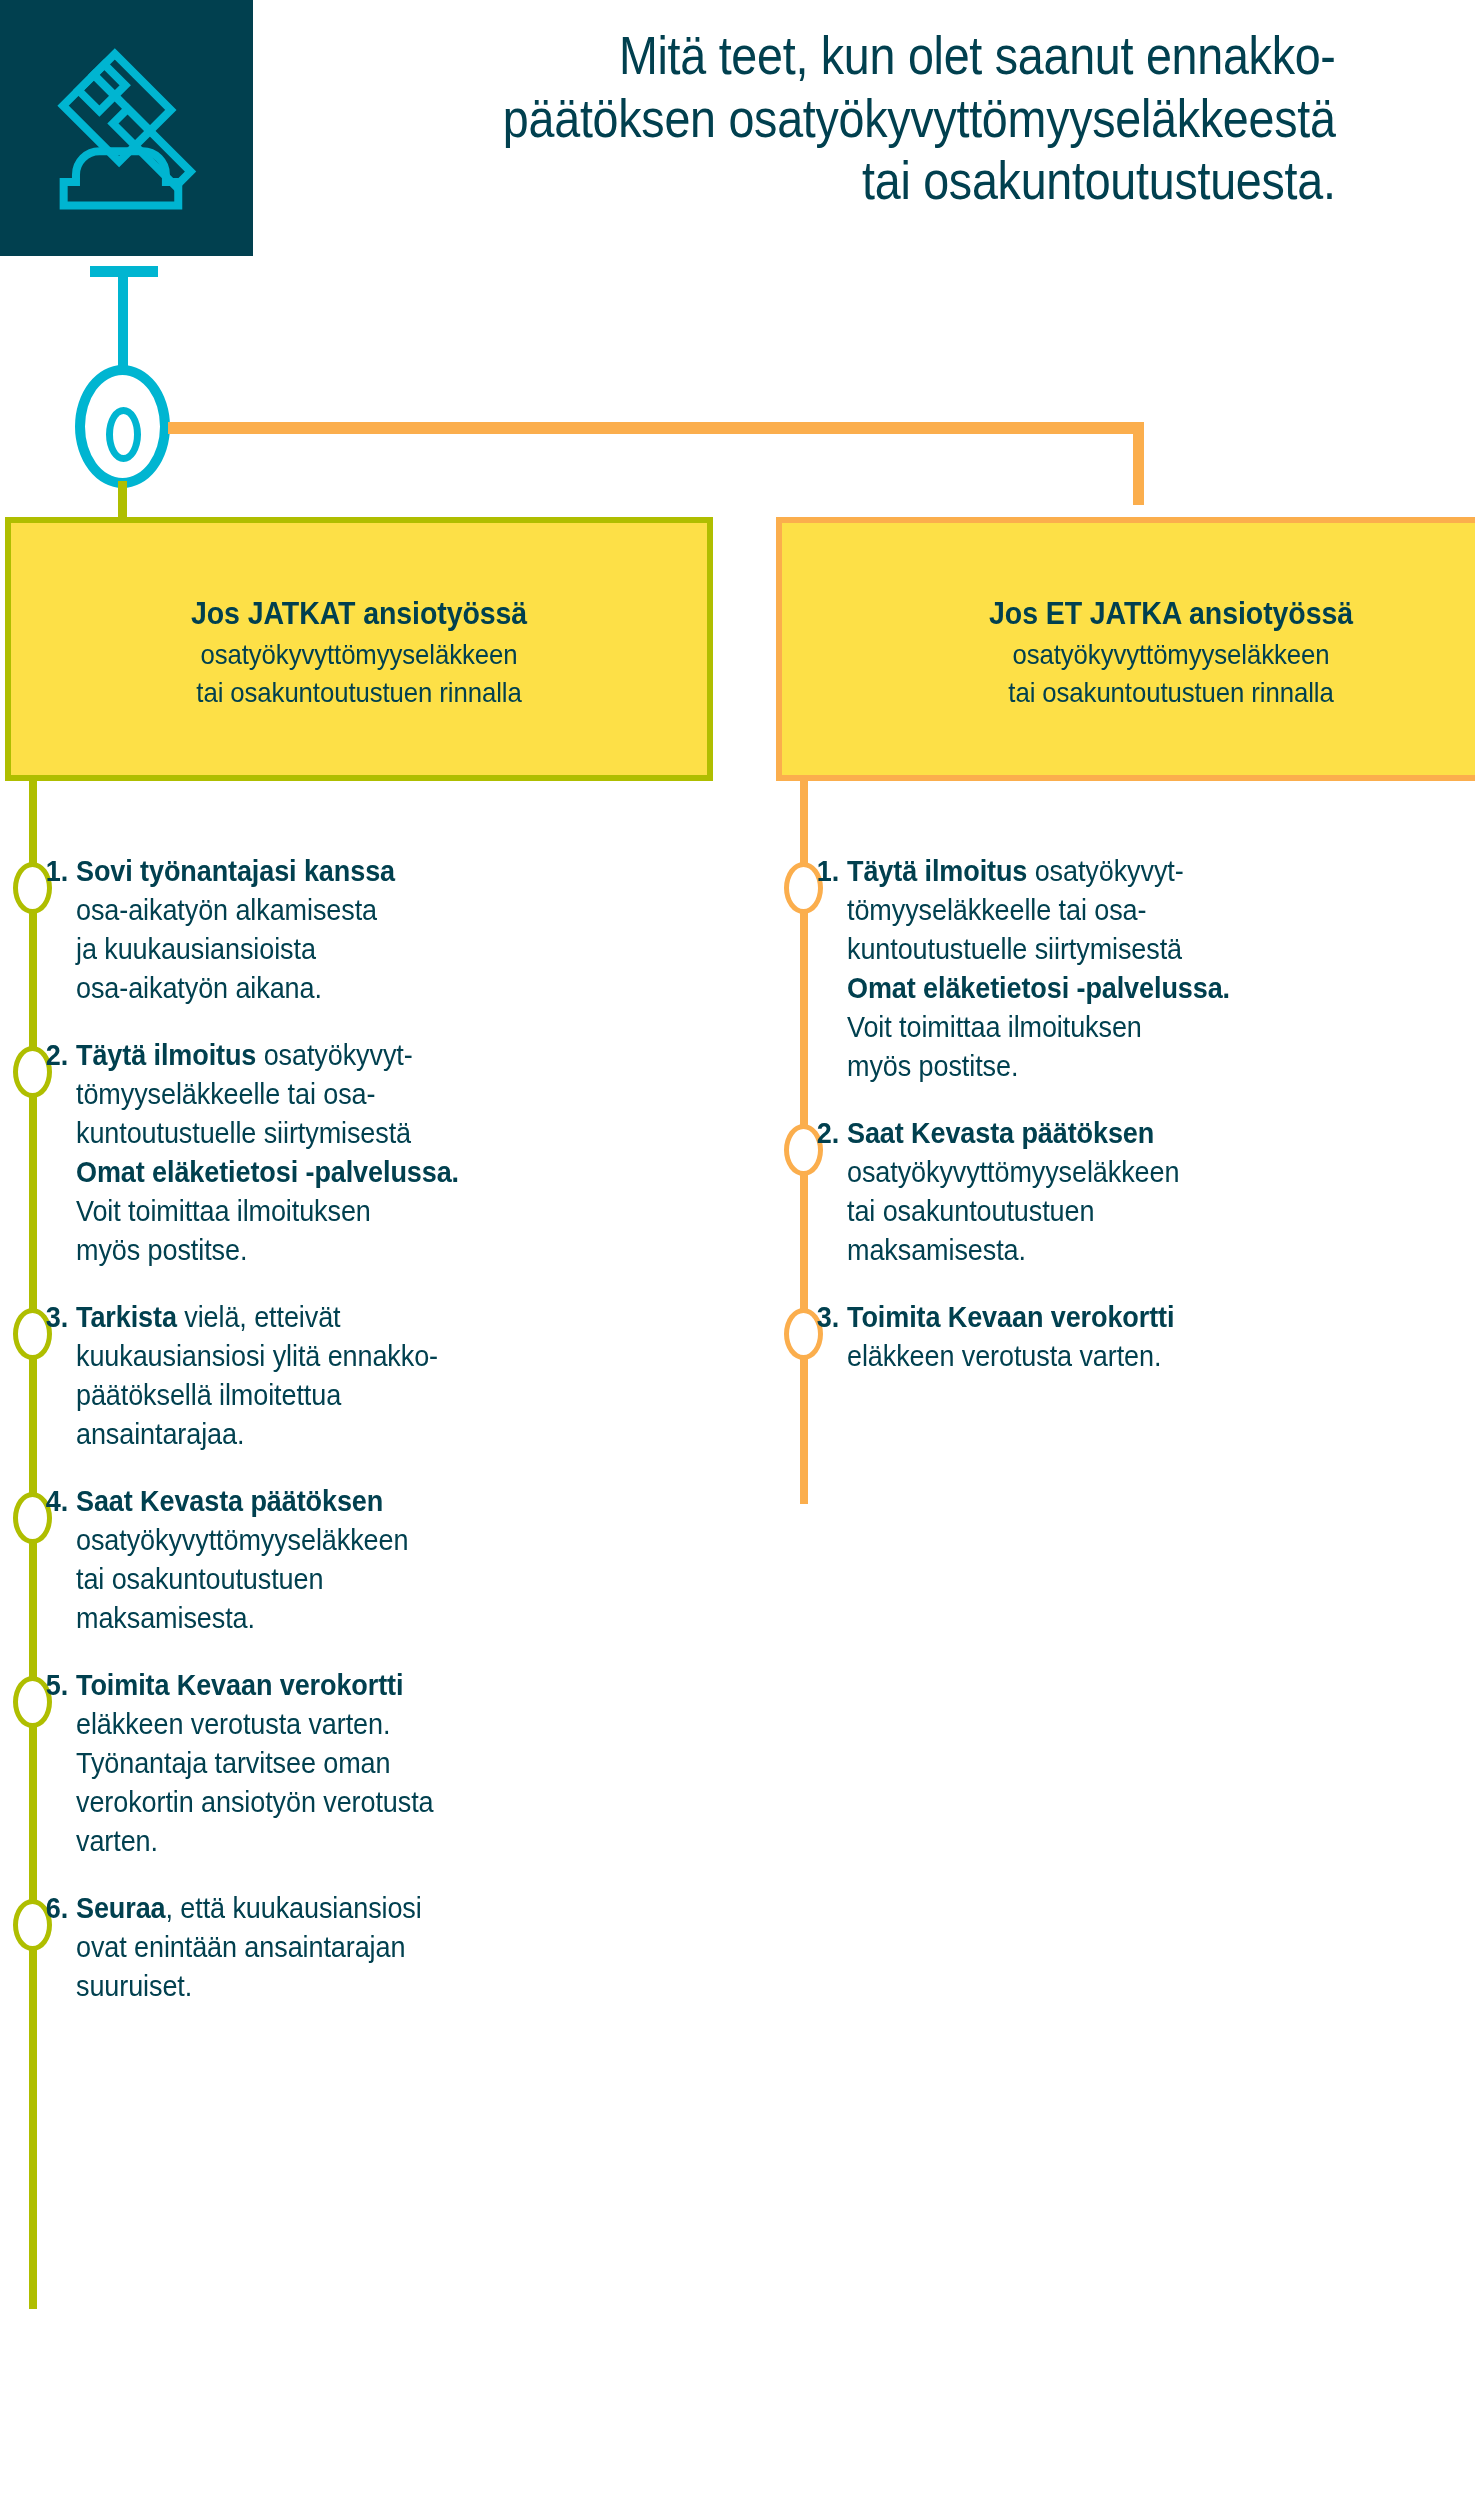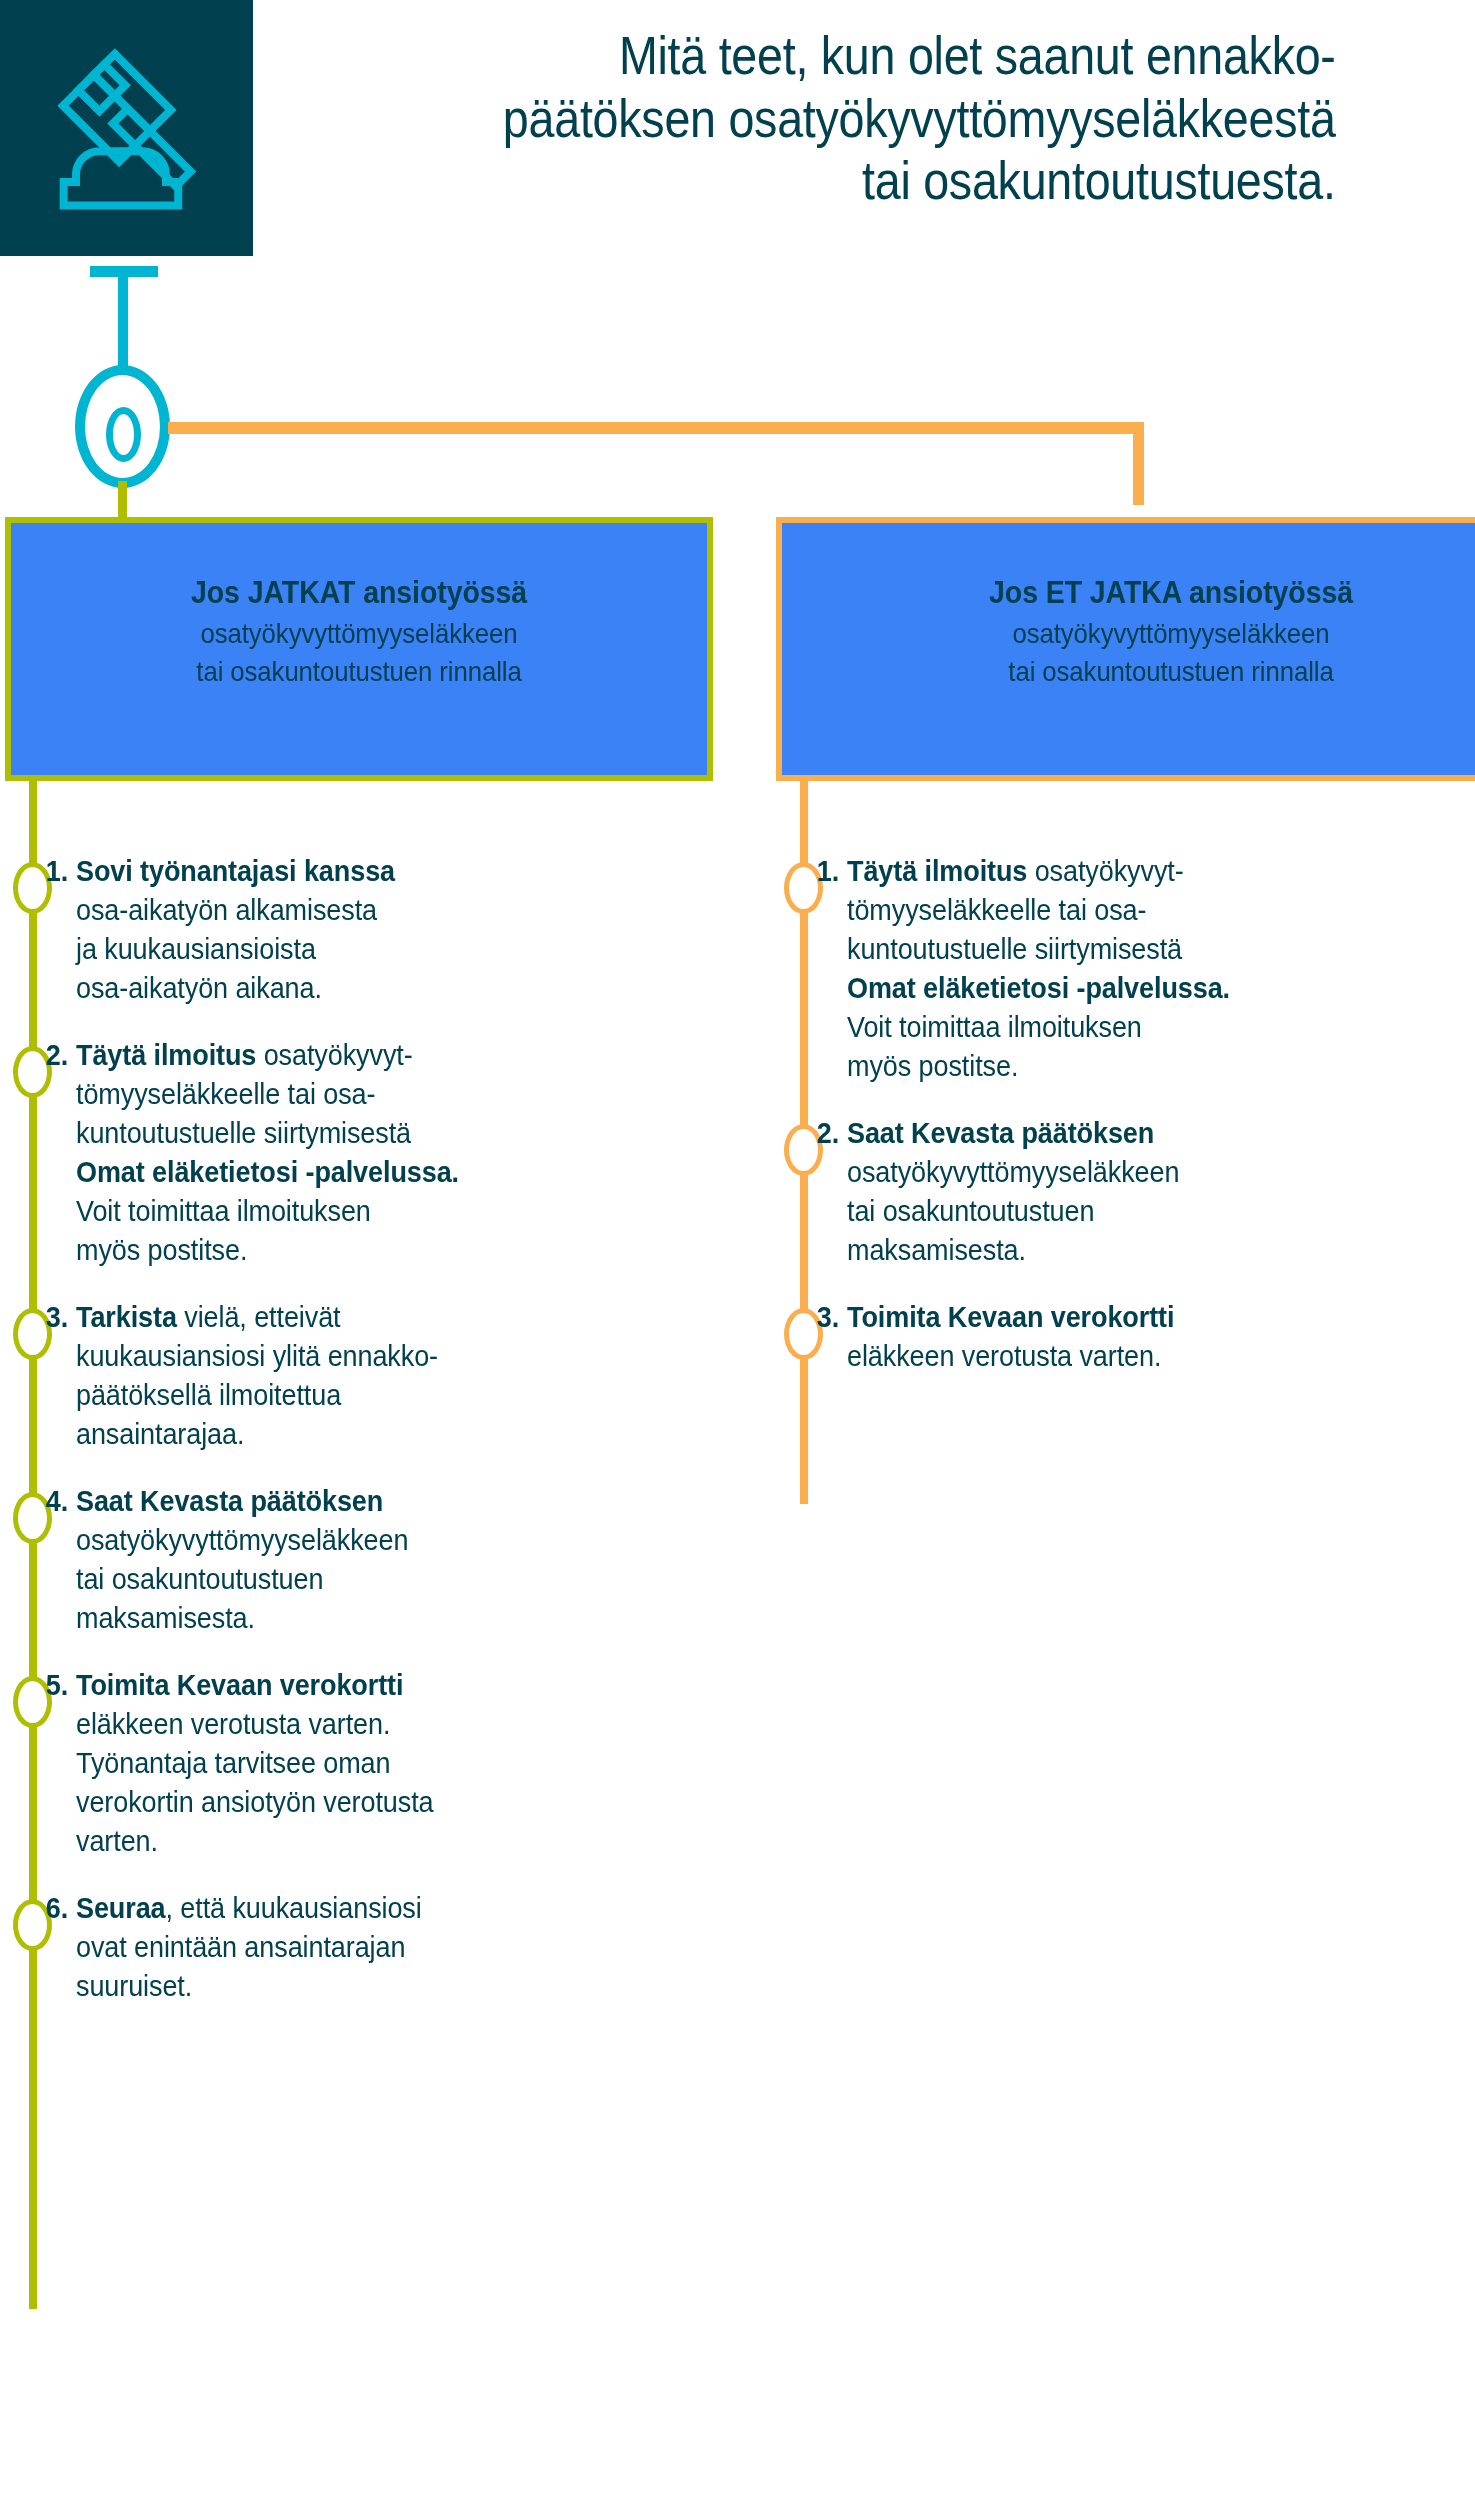--- a/index.html
+++ b/index.html
@@ -95,23 +95,23 @@
     position: absolute;
     left: 118px; top: 481px;
     width: 9.2px; height: 38px;
     background: #AFBE00;
   }
 
   
   .decision-box {
     position: absolute;
     box-sizing: border-box;
-    background: #3b82f6;
+    background: #fde047;
     text-align: center;
-    padding-top: 48px;
+    padding-top: 69px;
   }
   #box-left {
     left: 5px; top: 517px;
     width: 708px; height: 264px;
     border: 6.2px solid #AFBE00;
   }
   #box-right {
     left: 776px; top: 517px;
     width: 790px; height: 264px;
     border: 6.2px solid #FBAE4D;

